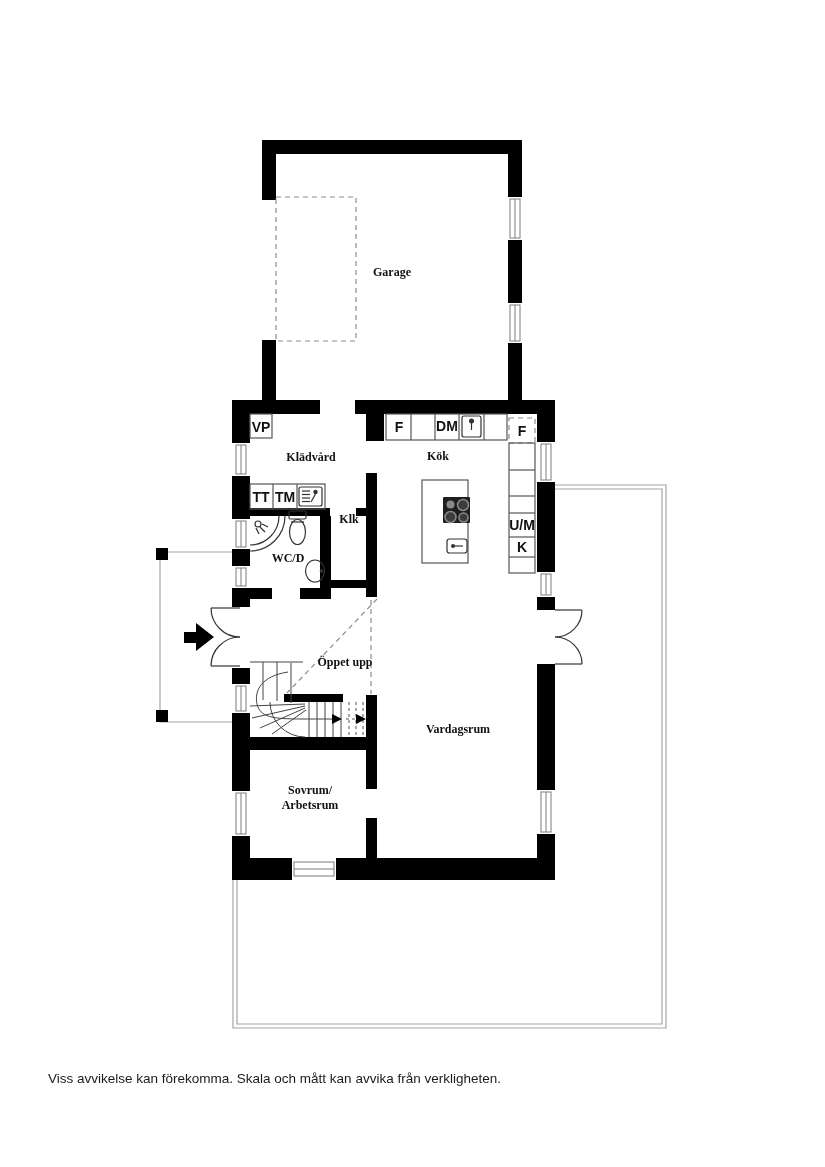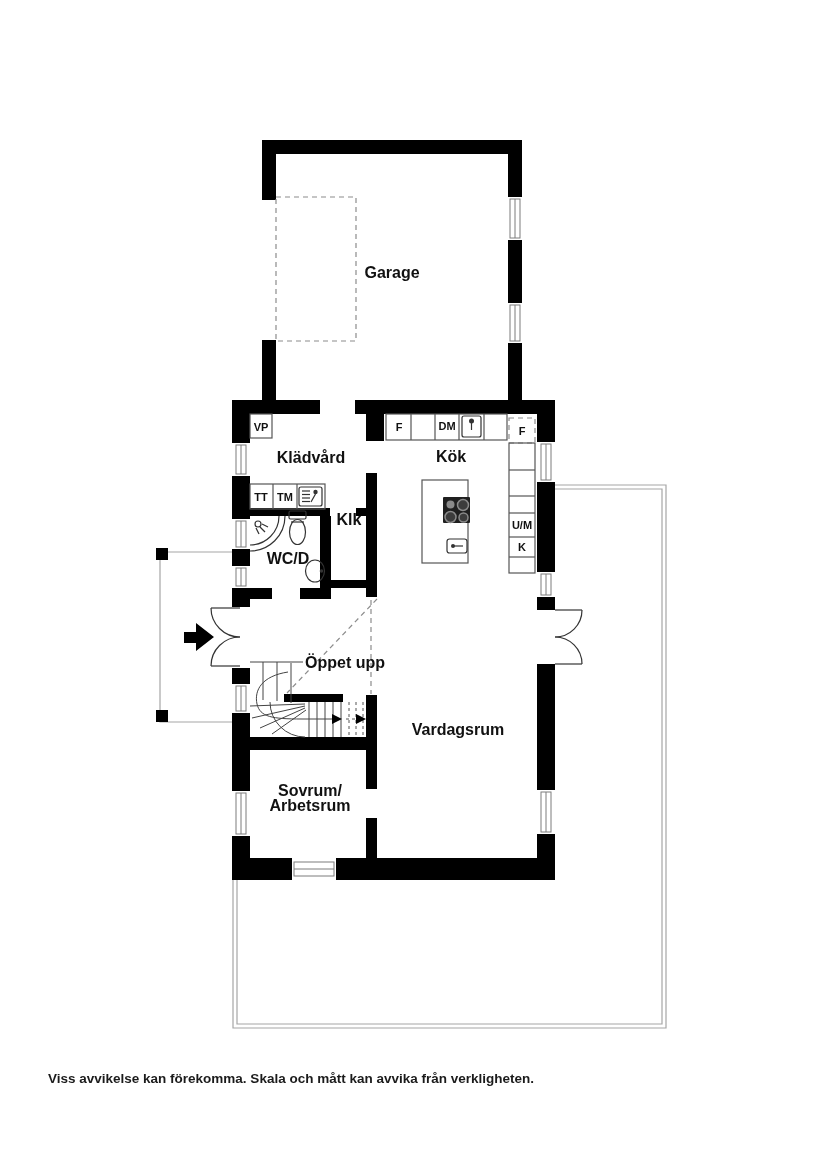--- a/index.html
+++ b/index.html
@@ -1,23 +1,23 @@
 <!DOCTYPE html>
 <html style="--wall: #000000; --thin_line: #a6a6a6; --dashed_line: #8c8c8c; --background: #ffffff;"><head>
 <meta charset="utf-8">
 <style>
   html,body{margin:0;padding:0;background:#fff;}
   body{font-family:"Liberation Sans",sans-serif;}
   .canvas{position:relative;width:825px;height:1167px;background:var(--background,#fff);overflow:hidden;}
   .canvas svg{position:absolute;left:0;top:0;}
   .plan-label{position:absolute;transform:translate(-50%,-50%);font-weight:bold;color:#111;
               white-space:pre-line;text-align:center;line-height:15px;letter-spacing:0;}
-  .room{font-size:16px;}
-  .small{font-size:11px;}
-  .disclaimer{position:absolute;left:48px;top:1071px;font-size:13.5px;color:#1b1b1b;font-weight:700;}
+  .room{font-size:12px;font-family:Liberation Serif, serif;}
+  .small{font-size:14px;}
+  .disclaimer{position:absolute;left:48px;top:1071px;font-size:13.5px;color:#1b1b1b;font-weight:400;}
   
   .wall{fill:var(--wall,#000);stroke:none;}
   .cab{fill:none;stroke:#555;stroke-width:1.2;}
   .fix{fill:none;stroke:#333;stroke-width:1.2;}
   .thin{fill:none;stroke:var(--thin_line,#a6a6a6);stroke-width:1.2;}
   .dash{fill:none;stroke:var(--dashed_line,#8c8c8c);stroke-width:1.2;stroke-dasharray:5 4;}
   .tread{fill:none;stroke:#444;stroke-width:1;}
   .treaddash{fill:none;stroke:#555;stroke-width:1;stroke-dasharray:3 3;}
   .winbg{fill:#fff;stroke:none;}
   .winframe{fill:#fff;stroke:#7d7d7d;stroke-width:1;}
@@ -274,21 +274,21 @@
   </g>
 
   <g>
     <line class="dash" x1="371" y1="600" x2="371" y2="694"></line>
     <line class="dash" x1="377" y1="599" x2="287" y2="693"></line>
   </g>
 </svg>
 
   <div class="plan-label room" style="left:392px;top:272px">Garage</div>
   <div class="plan-label room" style="left:311px;top:457px">Klädvård</div>
-  <div class="plan-label room" style="left:451px;top:456px">Kök</div>
+  <div class="plan-label room" style="left:438px;top:456px">Kök</div>
   <div class="plan-label room" style="left:288px;top:558px">WC/D</div>
   <div class="plan-label room" style="left:349px;top:519px">Klk</div>
   <div class="plan-label room" style="left:345px;top:662px">Öppet upp</div>
   <div class="plan-label room" style="left:458px;top:729px">Vardagsrum</div>
   <div class="plan-label room" style="left:310px;top:798px">Sovrum/
 Arbetsrum</div>
 
   <div class="plan-label small" style="left:261px;top:427px">VP</div>
   <div class="plan-label small" style="left:399px;top:427px">F</div>
   <div class="plan-label small" style="left:447px;top:426px">DM</div>

